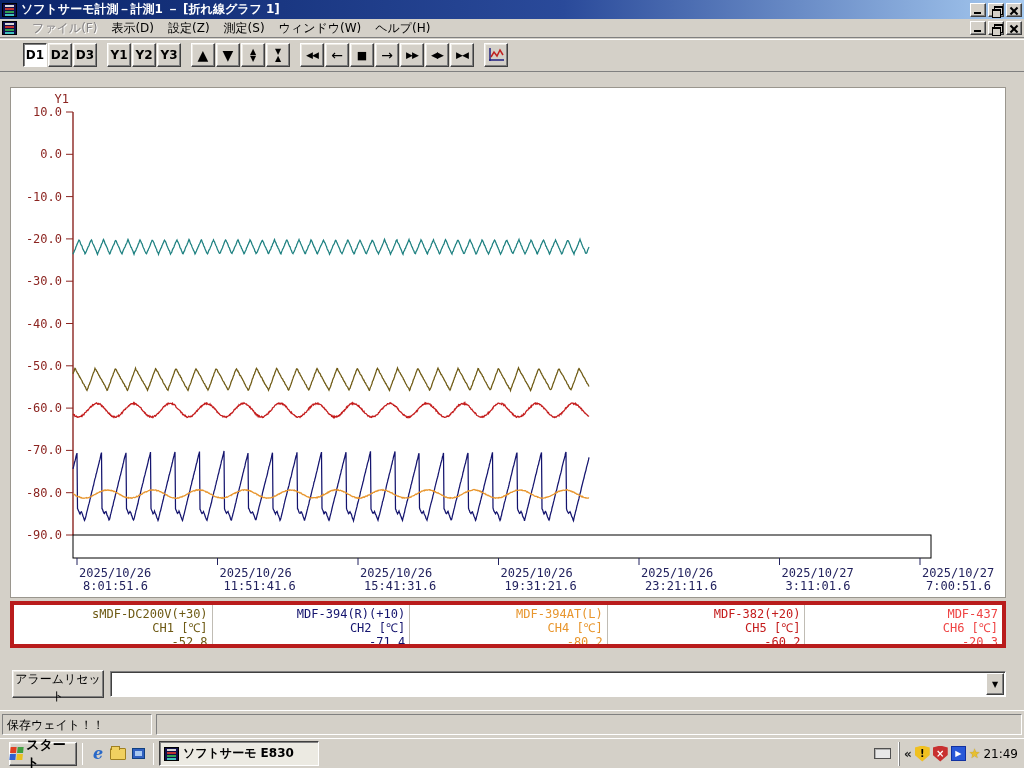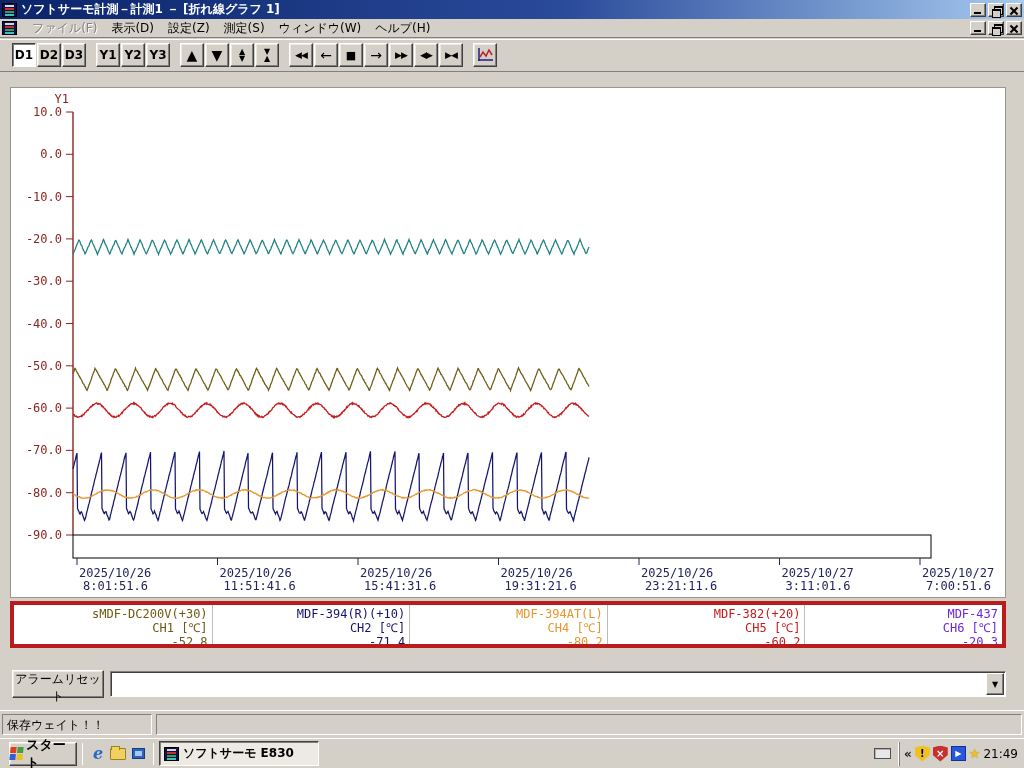--- a/index.html
+++ b/index.html
@@ -38,21 +38,21 @@
   .menubar { position:absolute; left:0; top:19px; width:1024px; height:19px; background:#d4d0c8;
     display:flex; align-items:center; padding:0 2px; border-bottom:1px solid #808080; }
   .menubar .app-icon { margin-right:8px; }
   .menu-item { font-size:12px; color:#000; padding:1px 7px; cursor:default; white-space:nowrap; }
   .menu-item.disabled { color:#848284; text-shadow:1px 1px 0 #fff; }
   .menubar .spacer { flex:1; }
 
   
   .toolbar { position:absolute; left:0; top:39px; width:1024px; height:33px; background:#d4d0c8;
     border-bottom:1px solid #808080; box-shadow:inset 0 1px 0 #fff;
-    display:flex; align-items:center; padding-left:12px; }
+    display:flex; align-items:center; padding-left:23px; }
   .tbtn { width:24px; height:24px; margin-right:1px; background:#d4d0c8;
     border:1px solid; border-color:#fff #404040 #404040 #fff;
     box-shadow:inset -1px -1px 0 #808080, inset 1px 1px 0 #ece9e2;
     display:flex; align-items:center; justify-content:center;
     font-size:12px; font-weight:bold; color:#000; cursor:default; }
   .tbtn.pressed { border-color:#404040 #fff #fff #404040;
     box-shadow:inset 1px 1px 0 #808080; background:#fff; }
   .tbtn.glyph { font-family:"DejaVu Sans", sans-serif; }
   .tbtn .pair { font-size:9px; letter-spacing:-1px; font-weight:normal; }
   .tbtn .stack { white-space:pre-line; font-size:8px; line-height:7px; text-align:center; font-weight:normal; }
@@ -296,21 +296,21 @@
   <div class="lcell" style="color: rgb(232, 150, 46);">
     <div>MDF-394AT(L)</div>
     <div>CH4 [℃]</div>
     <div>-80.2</div>
   </div>
   <div class="lcell" style="color: rgb(196, 28, 28);">
     <div>MDF-382(+20)</div>
     <div>CH5 [℃]</div>
     <div>-60.2</div>
   </div>
-  <div class="lcell" style="color: #6d28d9;">
+  <div class="lcell" style="color: #ef4444;">
     <div>MDF-437</div>
     <div>CH6 [℃]</div>
     <div>-20.3</div>
   </div>
 </div>
 
 <div class="alarm-row">
   <button class="alarm-btn">アラームリセット</button>
   <div class="combo">
     <div class="combo-arrow">▼</div>

